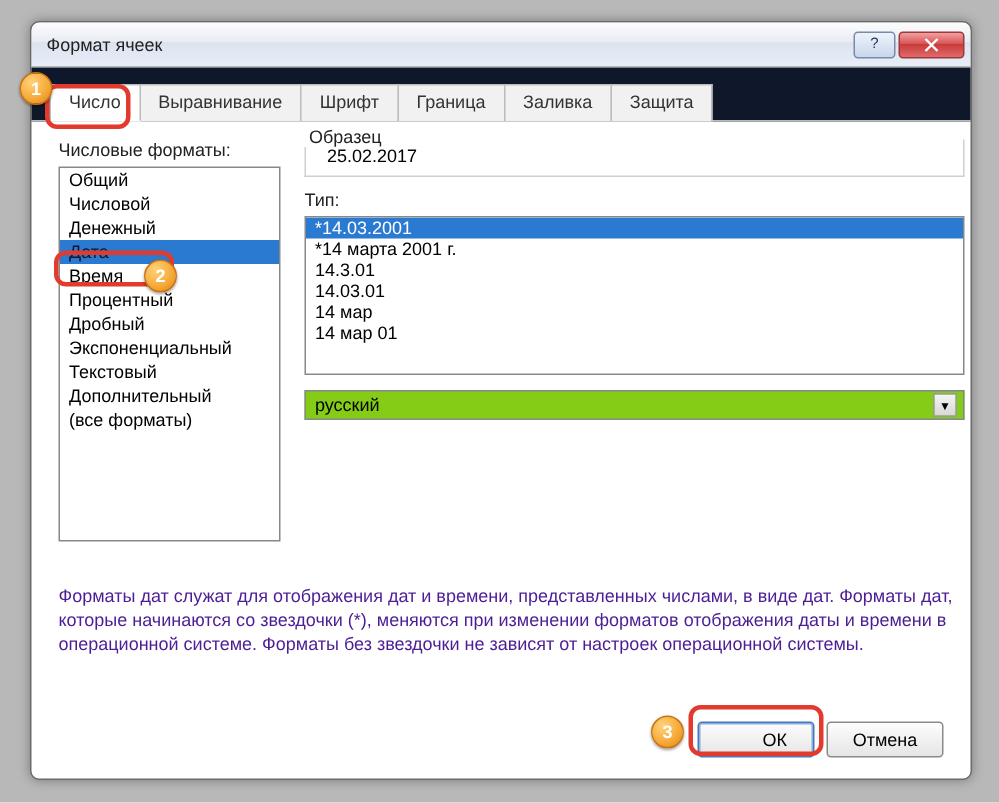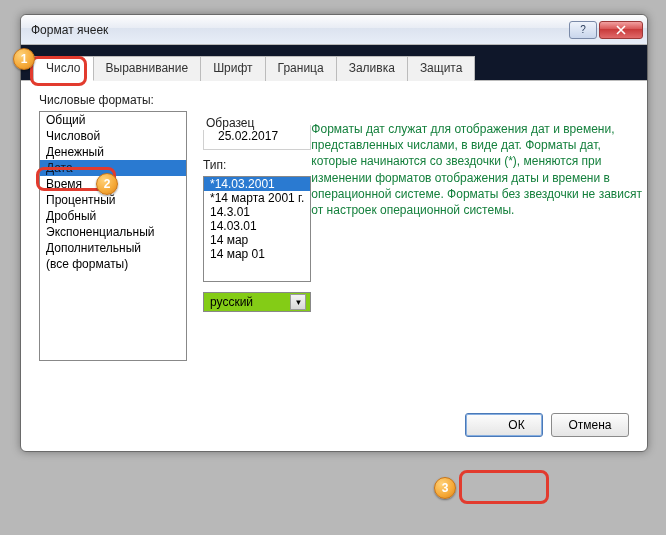--- a/index.html
+++ b/index.html
@@ -11,21 +11,21 @@
     width: 666px;
     height: 535px;
     position: relative;
     overflow: hidden;
   }
   .window {
     position: absolute;
     left: 20px;
     top: 14px;
     width: 628px;
-    height: 438px;
+    height: 506px;
     background: #fff;
     border: 1px solid #6a6a6a;
     border-radius: 6px;
     box-shadow: 0 0 8px rgba(0,0,0,.35);
     display: flex;
     flex-direction: column;
   }
   .titlebar {
     height: 30px;
     background: linear-gradient(#fdfdfe,#e8ecf4 45%,#dce3ef 46%,#e8eef8);
@@ -69,21 +69,21 @@
   }
   .tab.active {
     background: #fff;
     z-index: 2;
     border-bottom: 1px solid #fff;
   }
   .body {
     flex: 1;
     padding: 12px 4px 10px 18px;
     display: flex;
-    flex-direction: row;
+    flex-direction: column;
   }
   .top-area { display: flex; gap: 16px; }
   .left-col { width: 148px; }
   .label { margin-bottom: 4px; color: #222; }
   .catlist {
     border: 1px solid #888;
     height: 250px;
     overflow: hidden;
     background: #fff;
   }
@@ -96,21 +96,20 @@
     background: #2a7ad1;
     color: #0f172a;
   }
   .right-col { flex: 1; }
   .sample-frame {
     border: 1px solid #d0d0d0;
     border-top: none;
     padding: 4px 8px 6px;
     margin-bottom: 8px;
     position: relative;
-    margin-top: 32px;
   }
   .sample-frame::before {
     content: attr(data-legend);
     position: absolute;
     top: -9px; left: -2px;
     background: #fff;
     padding: 0 4px;
     color: #222;
   }
   .sample-val { padding-left: 6px; }
@@ -134,21 +133,21 @@
   .lang-select .val { flex: 1; }
   .lang-select .arrow {
     width: 16px; height: 16px;
     border: 1px solid #9a9a9a;
     background: linear-gradient(#f4f4f4,#d8d8d8);
     display: flex; align-items: center; justify-content: center;
     font-size: 8px;
   }
   .desc {
     margin-top: 28px;
-    color: #15803d;
+    color: #4c1d95;
     line-height: 1.35;
   }
   .footer {
     padding: 8px 18px 14px;
     display: flex;
     justify-content: flex-end;
     gap: 8px;
   }
   .btn {
     min-width: 78px; height: 24px;
@@ -224,20 +223,21 @@
         <div class="label">Числовые форматы:</div>
         <div class="catlist" id="catlist">
             <div class="catitem">Общий</div>
             <div class="catitem">Числовой</div>
             <div class="catitem">Денежный</div>
             <div class="catitem sel">Дата</div>
             <div class="catitem">Время</div>
             <div class="catitem">Процентный</div>
             <div class="catitem">Дробный</div>
             <div class="catitem">Экспоненциальный</div>
+            <div class="catitem">Текстовый</div>
             <div class="catitem">Дополнительный</div>
             <div class="catitem">(все форматы)</div>
           </div>
       </div>
       <div class="right-col">
         <div class="sample-frame" id="sample-frame" data-legend="Образец">
           <div class="sample-val">25.02.2017</div>
         </div>
         <div class="label">Тип:</div>
         <div class="typelist" id="typelist">

